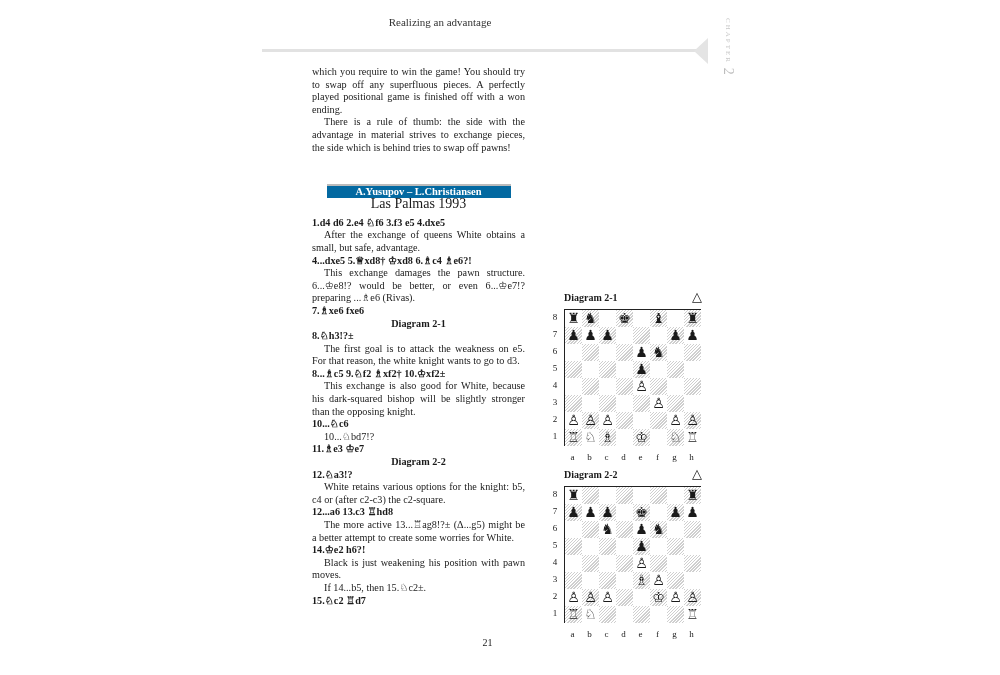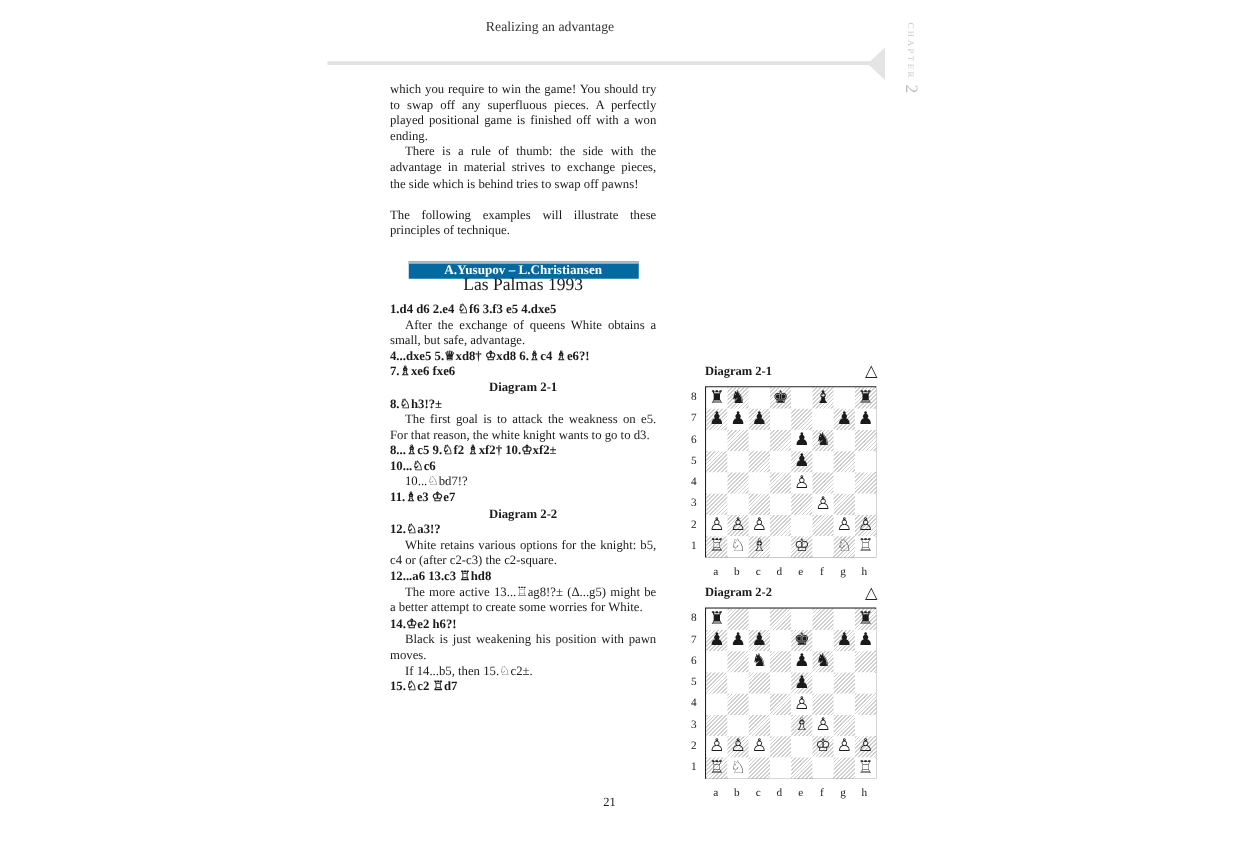--- a/index.html
+++ b/index.html
@@ -49,34 +49,35 @@
 <div class="rule-arrow"></div>
 <div class="chapter-tab">
   <span>CHAPTER</span>
   <span class="num">2</span>
 </div>
 
 <div class="col">
   <p>which you require to win the game! You should try to swap off any superfluous pieces. A perfectly played positional game is finished off with a won ending.</p>
   <p class="indent">There is a rule of thumb: the side with the advantage in material strives to exchange pieces, the side which is behind tries to swap off pawns!</p>
   <div class="gap"></div>
-  <p>The following examples will illustrate these principles of technique.</p>
 
   <div class="game-header">A.Yusupov – L.Christiansen</div>
   <div class="game-place">Las Palmas 1993</div>
 
   <div id="annotations">
       <p class="mv">1.d4 d6 2.e4 ♘f6 3.f3 e5 4.dxe5</p>
       <p class="indent">After the exchange of queens White obtains a small, but safe, advantage.</p>
       <p class="mv">4...dxe5 5.♕xd8† ♔xd8 6.♗c4 ♗e6?!</p>
+      <p class="indent">This exchange damages the pawn structure. 6...♔e8!? would be better, or even 6...♔e7!? preparing ...♗e6 (Rivas).</p>
       <p class="mv">7.♗xe6 fxe6</p>
       <p class="diag-ref">Diagram 2-1</p>
       <p class="mv">8.♘h3!?±</p>
       <p class="indent">The first goal is to attack the weakness on e5. For that reason, the white knight wants to go to d3.</p>
       <p class="mv">8...♗c5 9.♘f2 ♗xf2† 10.♔xf2±</p>
+      <p class="indent">This exchange is also good for White, because his dark-squared bishop will be slightly stronger than the opposing knight.</p>
       <p class="mv">10...♘c6</p>
       <p class="sub">10...♘bd7!?</p>
       <p class="mv">11.♗e3 ♔e7</p>
       <p class="diag-ref">Diagram 2-2</p>
       <p class="mv">12.♘a3!?</p>
       <p class="indent">White retains various options for the knight: b5, c4 or (after c2-c3) the c2-square.</p>
       <p class="mv">12...a6 13.c3 ♖hd8</p>
       <p class="indent">The more active 13...♖ag8!?± (Δ...g5) might be a better attempt to create some worries for White.</p>
       <p class="mv">14.♔e2 h6?!</p>
       <p class="indent">Black is just weakening his position with pawn moves.</p>

